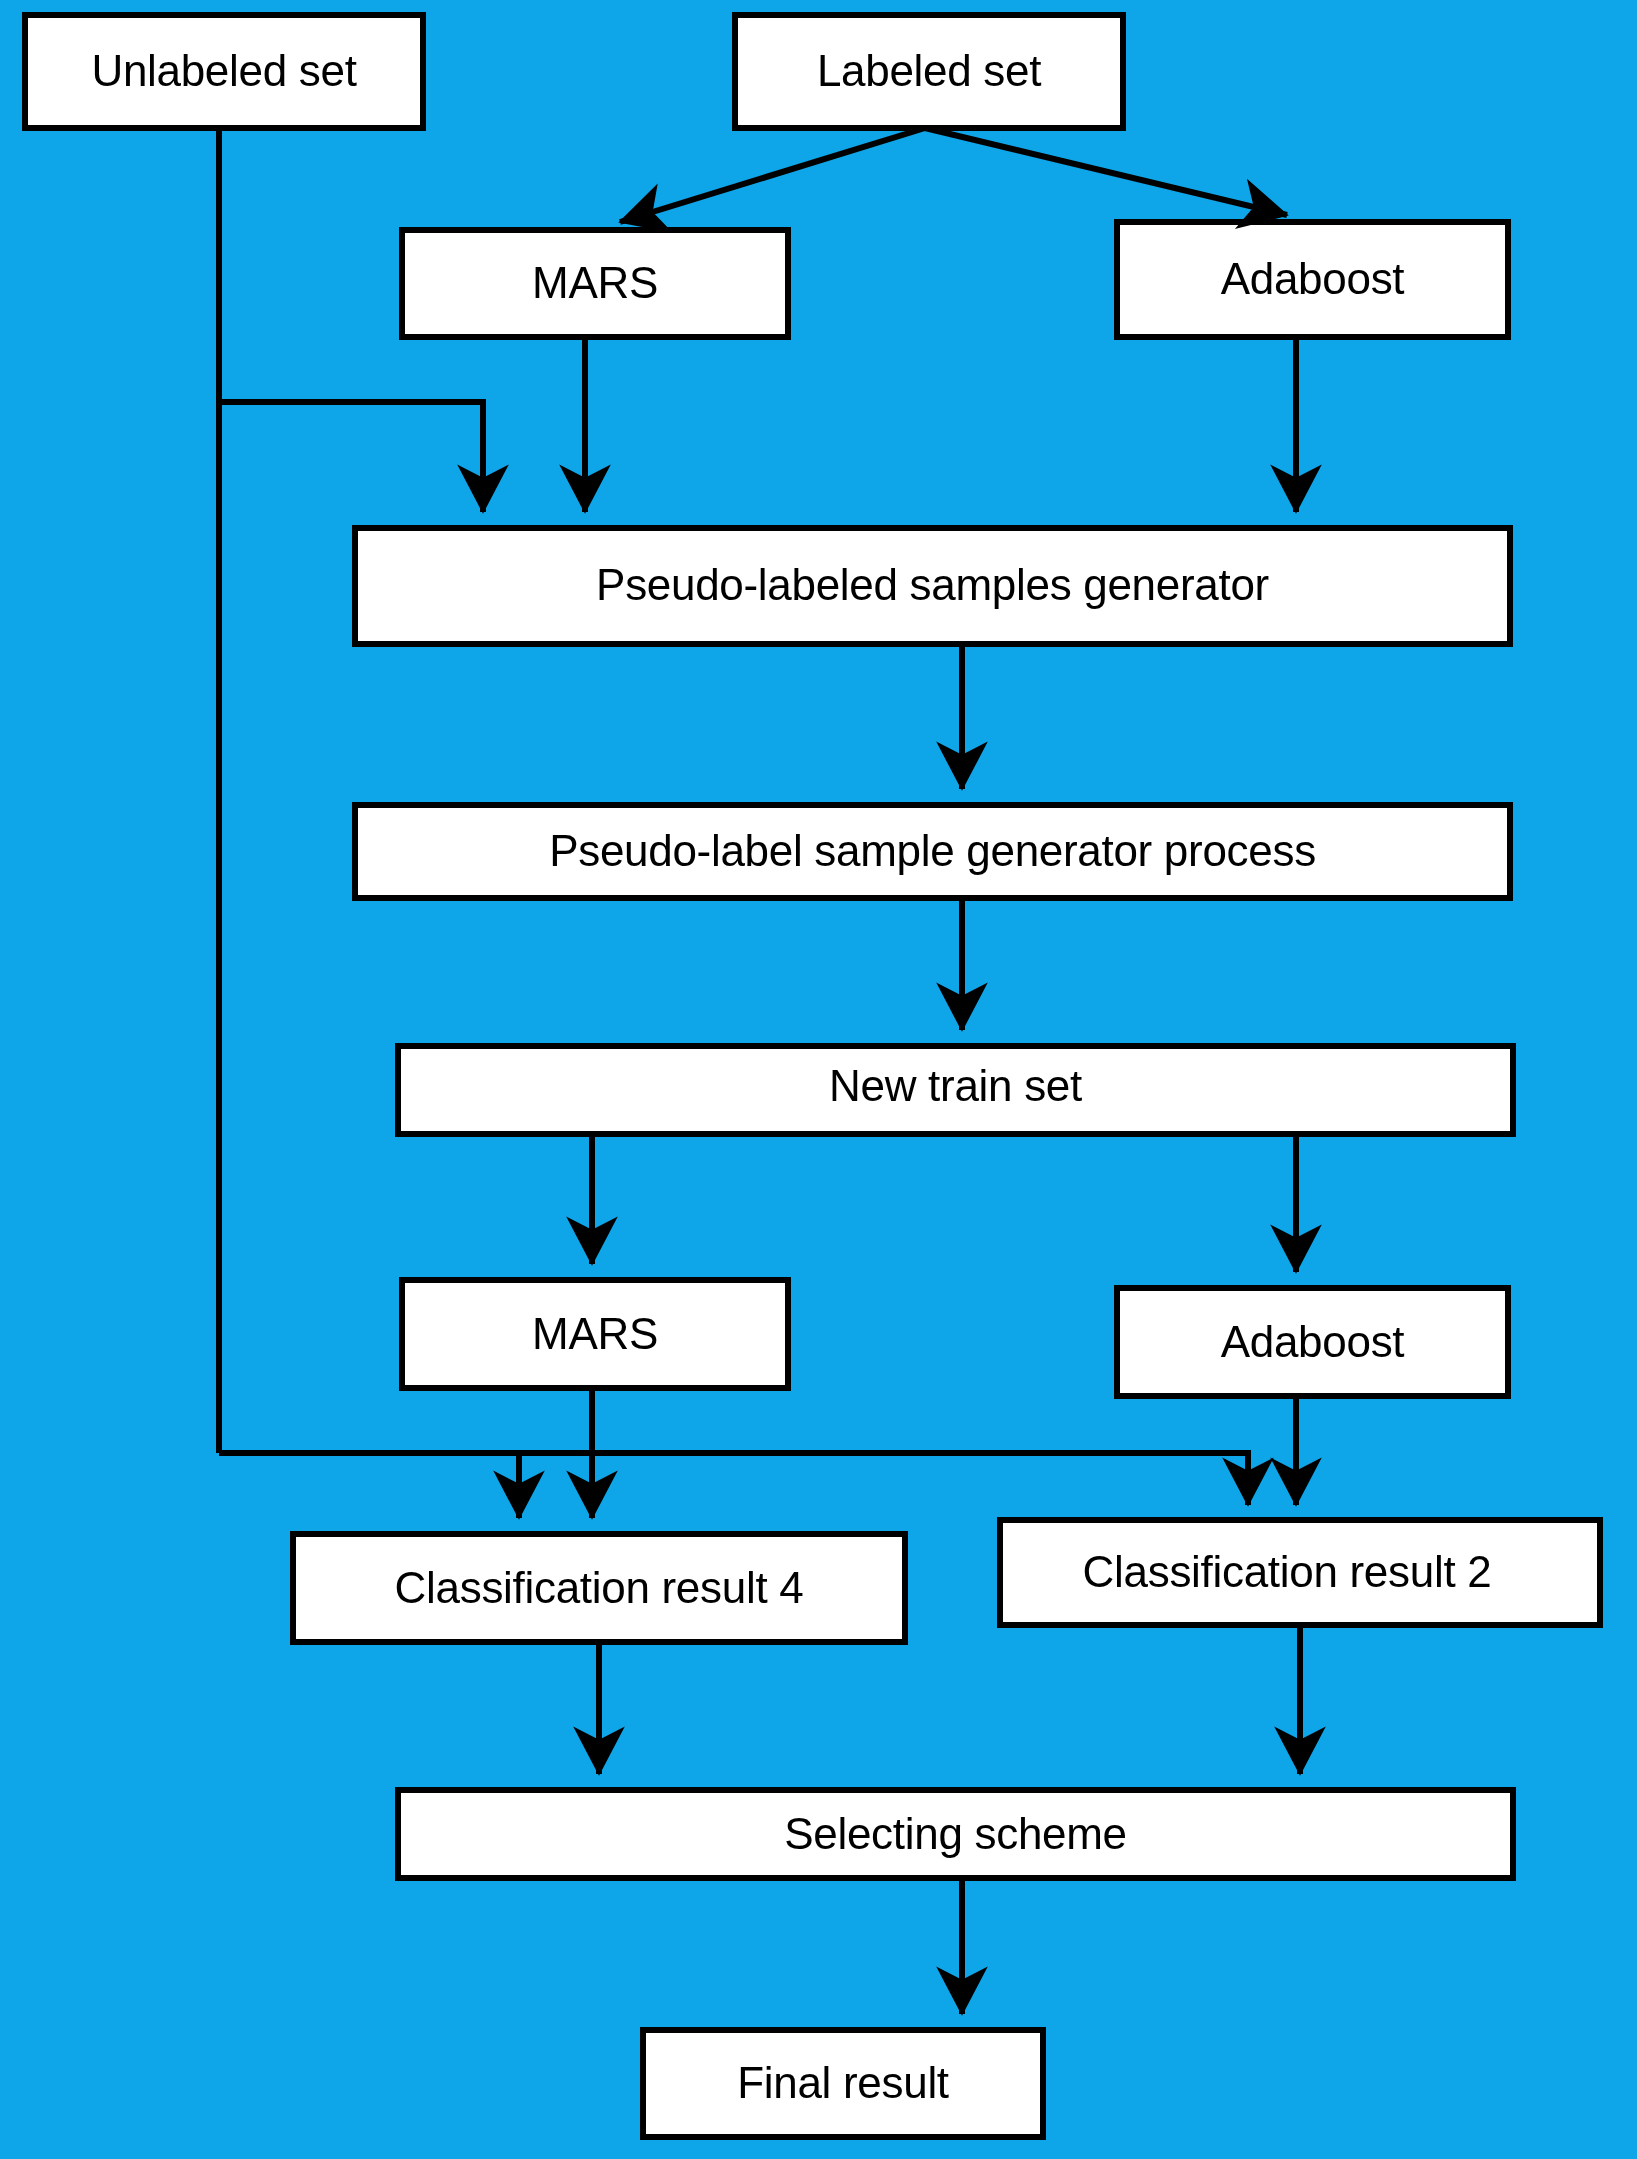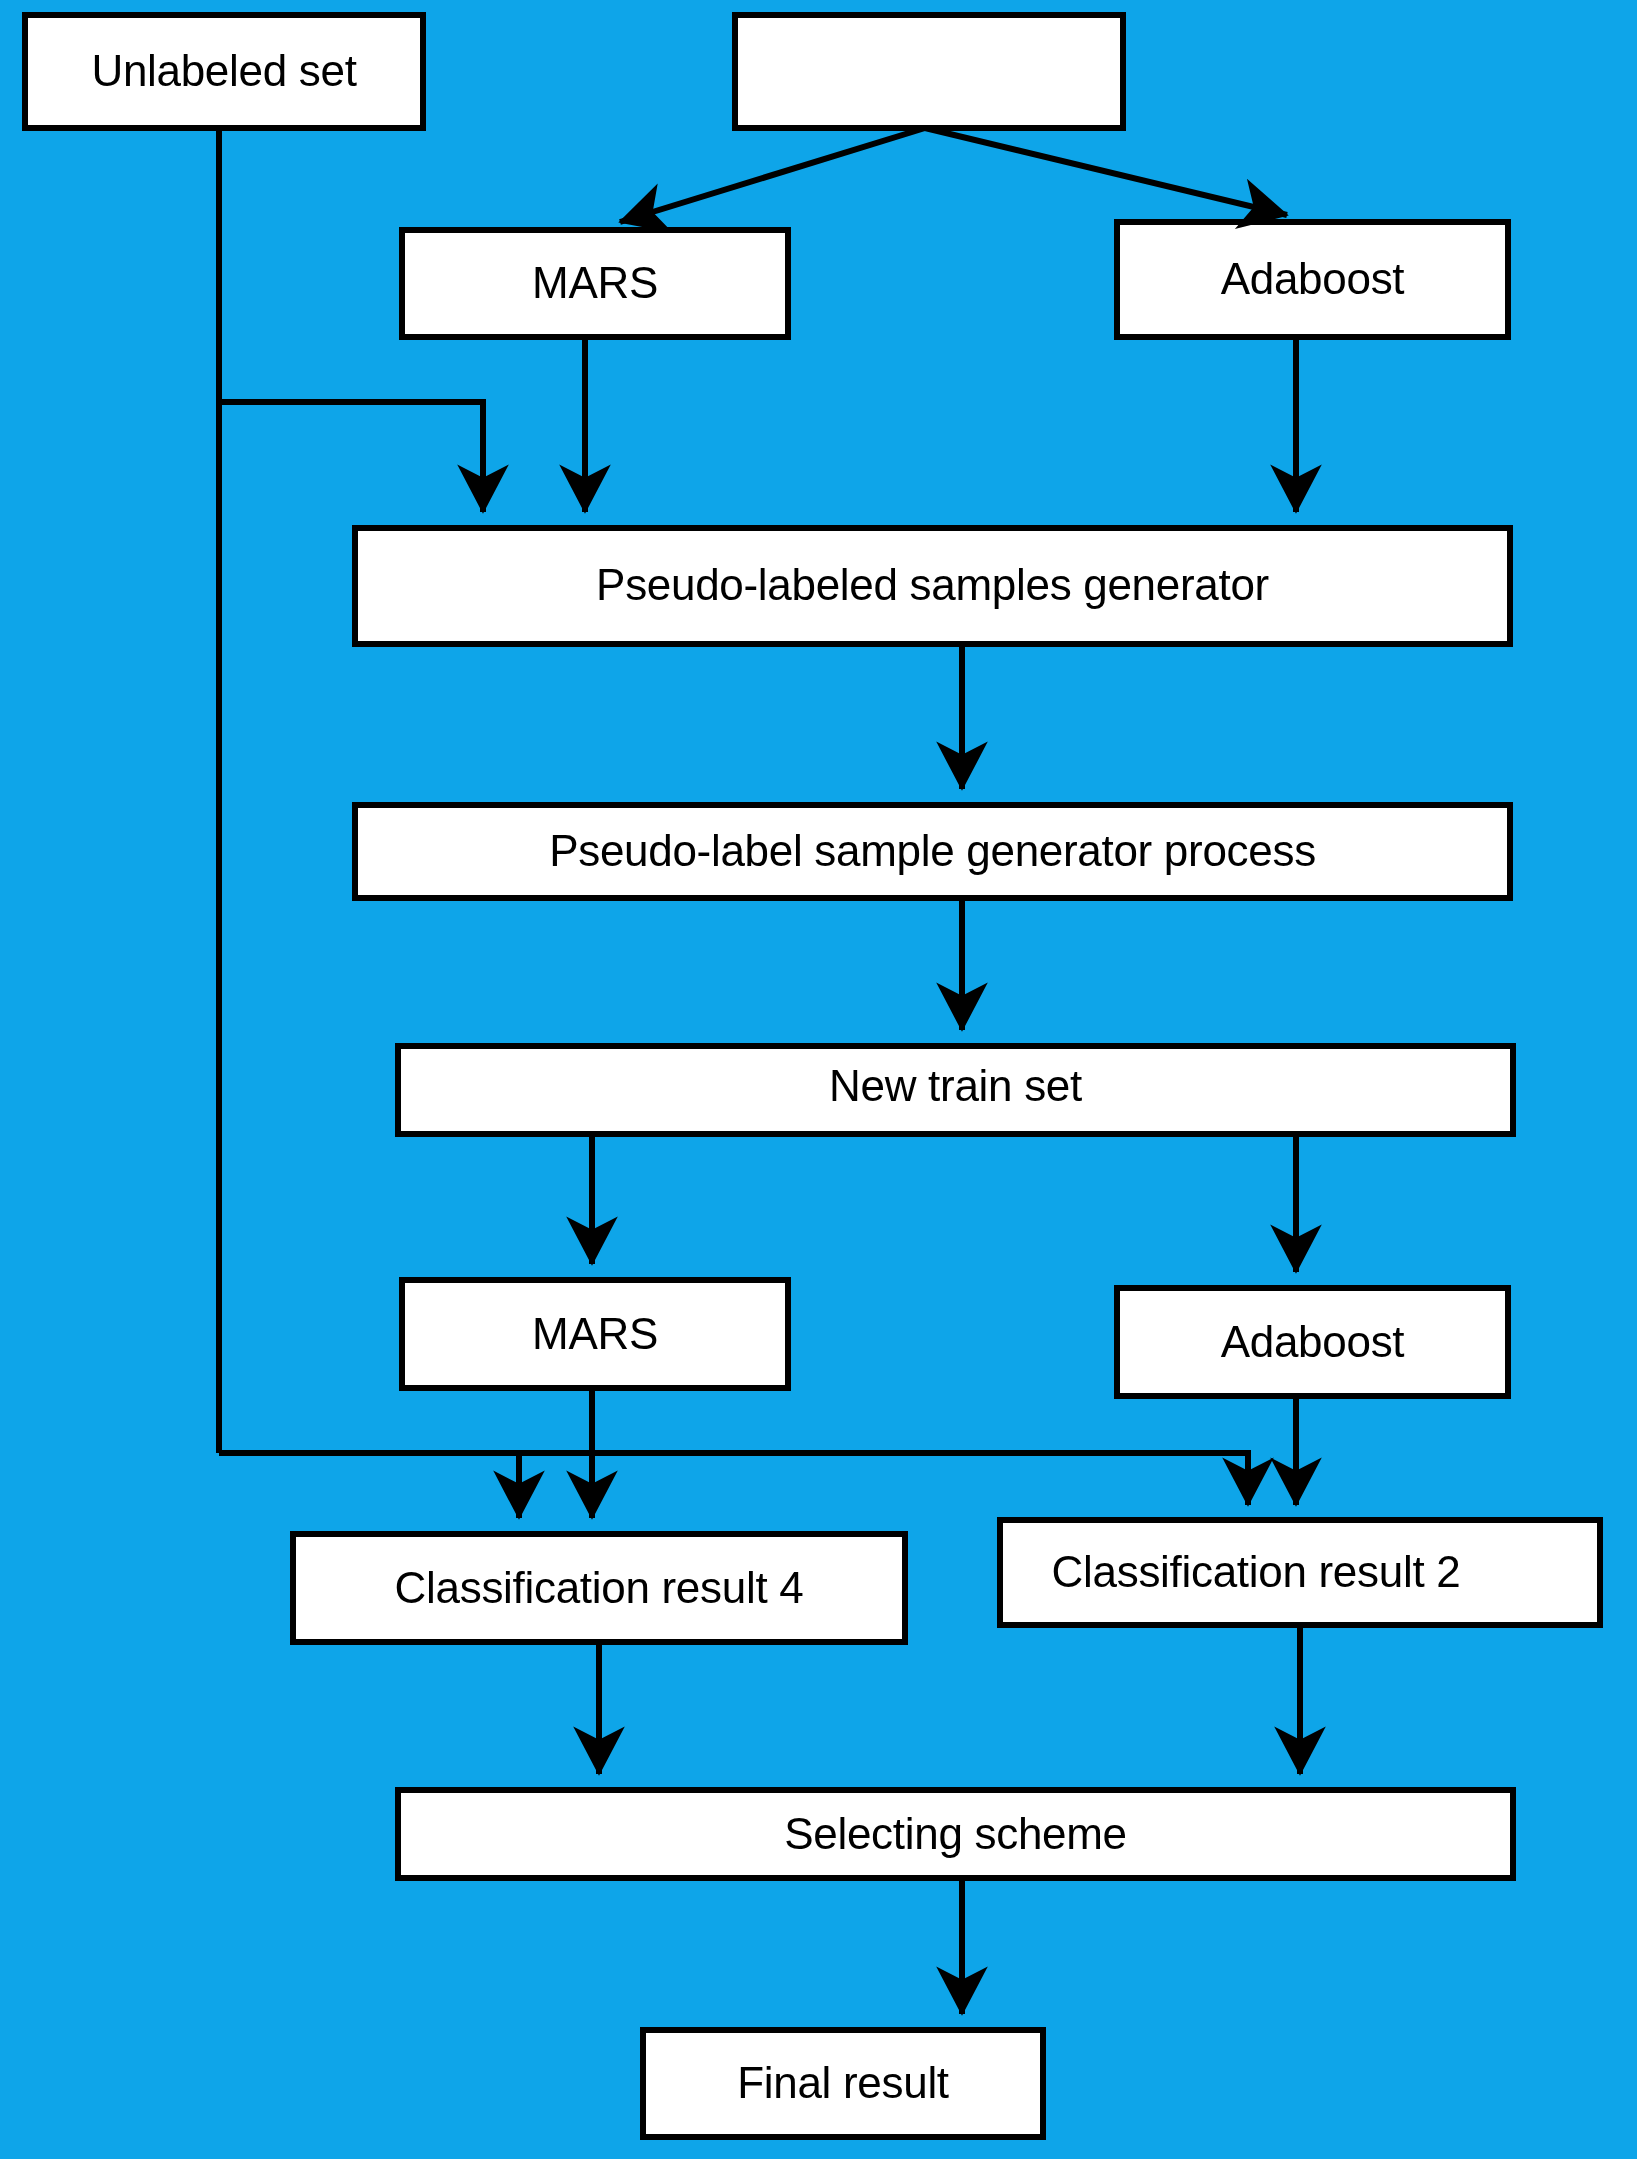--- a/index.html
+++ b/index.html
@@ -98,36 +98,37 @@
 
       <path d="M 1300,1625 L 1300,1774" marker-end="url(#arrowhead)"></path>
 
       <path d="M 962,1878 L 962,2014" marker-end="url(#arrowhead)"></path>
 
     </g>
   </svg>
 
   <div class="node-label" style="left:25px; top:15px; width:398px; height:113px;">Unlabeled set</div>
 
+  <div class="node-label" style="left:735px; top:15px; width:388px; height:113px;">Labeled set</div>
 
   <div class="node-label" style="left:402px; top:230px; width:386px; height:107px;">MARS</div>
 
   <div class="node-label" style="left:1117px; top:222px; width:391px; height:115px;">Adaboost</div>
 
   <div class="node-label" style="left:355px; top:527px; width:1155px; height:116px;">Pseudo-labeled samples generator</div>
 
   <div class="node-label" style="left:355px; top:805px; width:1155px; height:93px;">Pseudo-label sample generator process</div>
 
   <div class="node-label" style="left:398px; top:1042px; width:1115px; height:88px;text-align:center;">New train set</div>
 
   <div class="node-label" style="left:402px; top:1280px; width:386px; height:108px;">MARS</div>
 
   <div class="node-label" style="left:1117px; top:1288px; width:391px; height:108px;">Adaboost</div>
 
   <div class="node-label" style="left:293px; top:1534px; width:612px; height:108px;">Classification result 4</div>
 
-  <div class="node-label" style="left:956px; top:1520px; width:600px; height:105px;">Classification result 2</div>
+  <div class="node-label" style="left:987px; top:1520px; width:600px; height:105px;">Classification result 2</div>
 
   <div class="node-label" style="left:398px; top:1790px; width:1115px; height:88px;">Selecting scheme</div>
 
   <div class="node-label" style="left:643px; top:2030px; width:400px; height:107px;">Final result</div>
 
 </div>
 
 </body></html>

